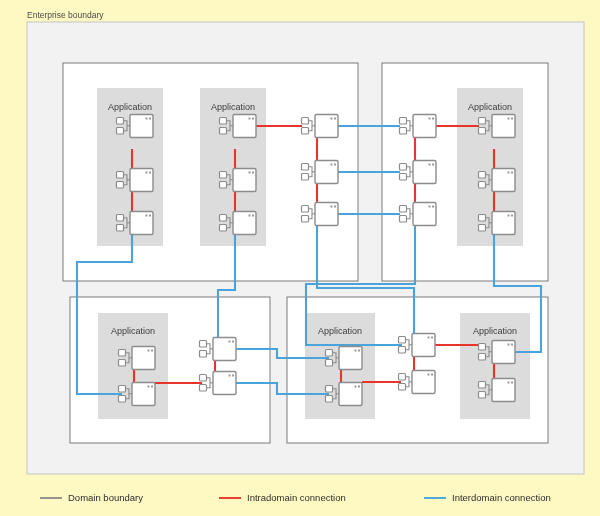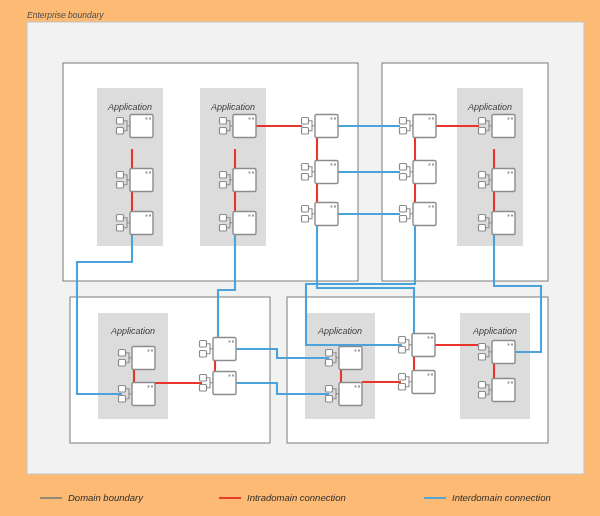--- a/index.html
+++ b/index.html
@@ -4,24 +4,23 @@
 <style>
   html, body {
     margin: 0;
     padding: 0;
     background: #ffffff;
   }
   #page {
     position: relative;
     width: 600px;
     height: 516px;
-    background: #fdba74;
+    background: #fef9c3;
     font-family: "Liberation Sans", sans-serif;
     overflow: hidden;
-    font-style: italic;
   }
   svg.diagram {
     position: absolute;
     left: 0;
     top: 0;
     width: 600px;
     height: 516px;
   }
   .enterprise-label {
     font-family: "Liberation Sans", sans-serif;

